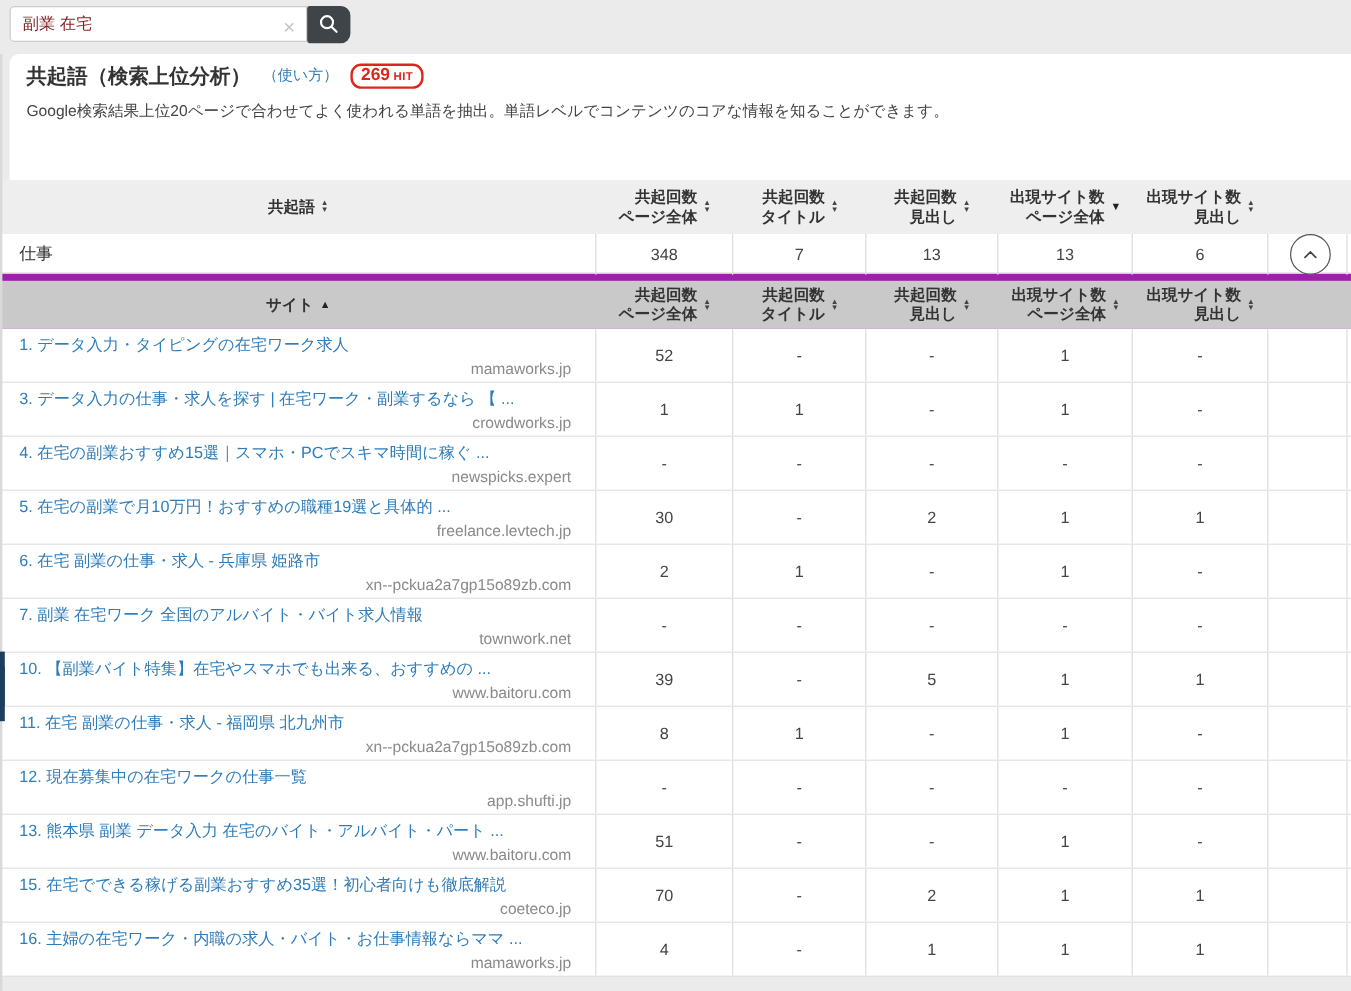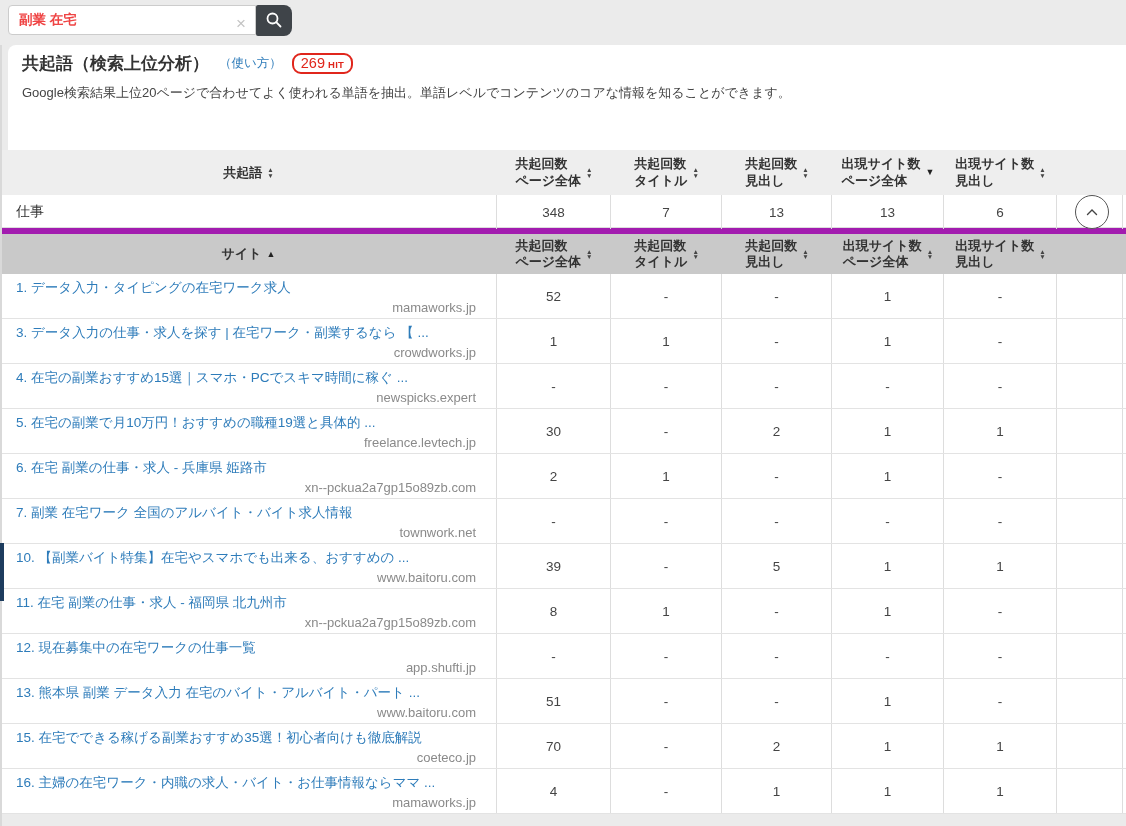--- a/index.html
+++ b/index.html
@@ -6,23 +6,22 @@
   html,body { width:1126px; height:826px; overflow:hidden; }
   body {
     font-family:"Liberation Sans","DejaVu Sans",sans-serif;
     background:#ebebeb; color:#333; position:relative;
   }
   
   .topbar { height:40px; background:#ebebeb; padding:5px 0 0 8px; display:flex; }
   .search-wrap { position:relative; display:flex; }
   .search-input {
     width:248px; height:30px; border:1px solid #ccc; border-radius:4px 0 0 4px;
-    padding:0 32px 0 10px; font-size:13.5px; color:#ef4444; background:#fff; outline:none;
+    padding:0 32px 0 10px; font-size:13.5px; color:#7f1d1d; background:#fff; outline:none;
     font-family:inherit;
-    font-weight:bold;
   }
   .clear-x {
     position:absolute; right:46px; top:50%; transform:translateY(-50%);
     color:#c4c4c4; font-size:17px; line-height:1; cursor:pointer; user-select:none;
   }
   .search-btn {
     width:36px; height:31px; margin-top:-0.5px; background:#3f4449; border:none;
     border-radius:2px 8px 8px 2px; display:flex; align-items:center; justify-content:center;
     cursor:pointer;
   }
@@ -31,36 +30,36 @@
     margin:5px 0 0 8px; background:#fff; border-radius:8px 0 0 0;
     height:105px; padding:7px 16px 0 14px;
   }
   .title-row { display:flex; align-items:center; gap:10px; }
   .page-title { font-size:17px; font-weight:700; color:#333; }
   .usage-link { font-size:12.5px; color:#2e7cba; text-decoration:none; cursor:pointer; }
   .hit-badge {
     display:inline-flex; align-items:baseline; gap:3px;
     border:2px solid #e0261c; border-radius:9px; padding:0 7px 1px; color:#e0261c;
   }
-  .hit-num { font-weight:400; font-size:14.5px; }
+  .hit-num { font-weight:700; font-size:14.5px; }
   .hit-label { font-size:9.5px; font-weight:700; letter-spacing:.3px; }
   .desc { margin-top:9px; font-size:13px; color:#444; }
   
   .table { width:1126px; background:#a21caf; }
   .tr {
     display:grid; position:relative;
     grid-template-columns:497px 114px 111px 110px 112px 113px 69px;
   }
   .thead1 { background:#eeeeee; height:45px; }
   .thead2 { background:#c9c9c9; height:40px; margin-top:6px; }
   .th {
     display:flex; align-items:center; justify-content:center; gap:5px;
     font-size:13px; font-weight:700; color:#333; cursor:pointer;
   }
-  .th-label { display:flex; flex-direction:column; text-align:left; line-height:1.25; }
+  .th-label { display:flex; flex-direction:column; text-align:right; line-height:1.25; }
   .sort-both { display:inline-flex; flex-direction:column; font-size:6.5px; line-height:5.5px; color:#444; }
   .sort-asc, .sort-desc { font-size:9px; color:#222; line-height:1; }
   .action-th { cursor:default; }
   .word-row { height:33px; border-bottom:1px solid #ddd; background:#fff; }
   .word-cell {
     display:flex; align-items:center; padding-left:16px;
     font-size:14px; color:#333; border-right:1px solid #ddd;
   }
   .num-cell {
     display:flex; align-items:center; justify-content:center;

